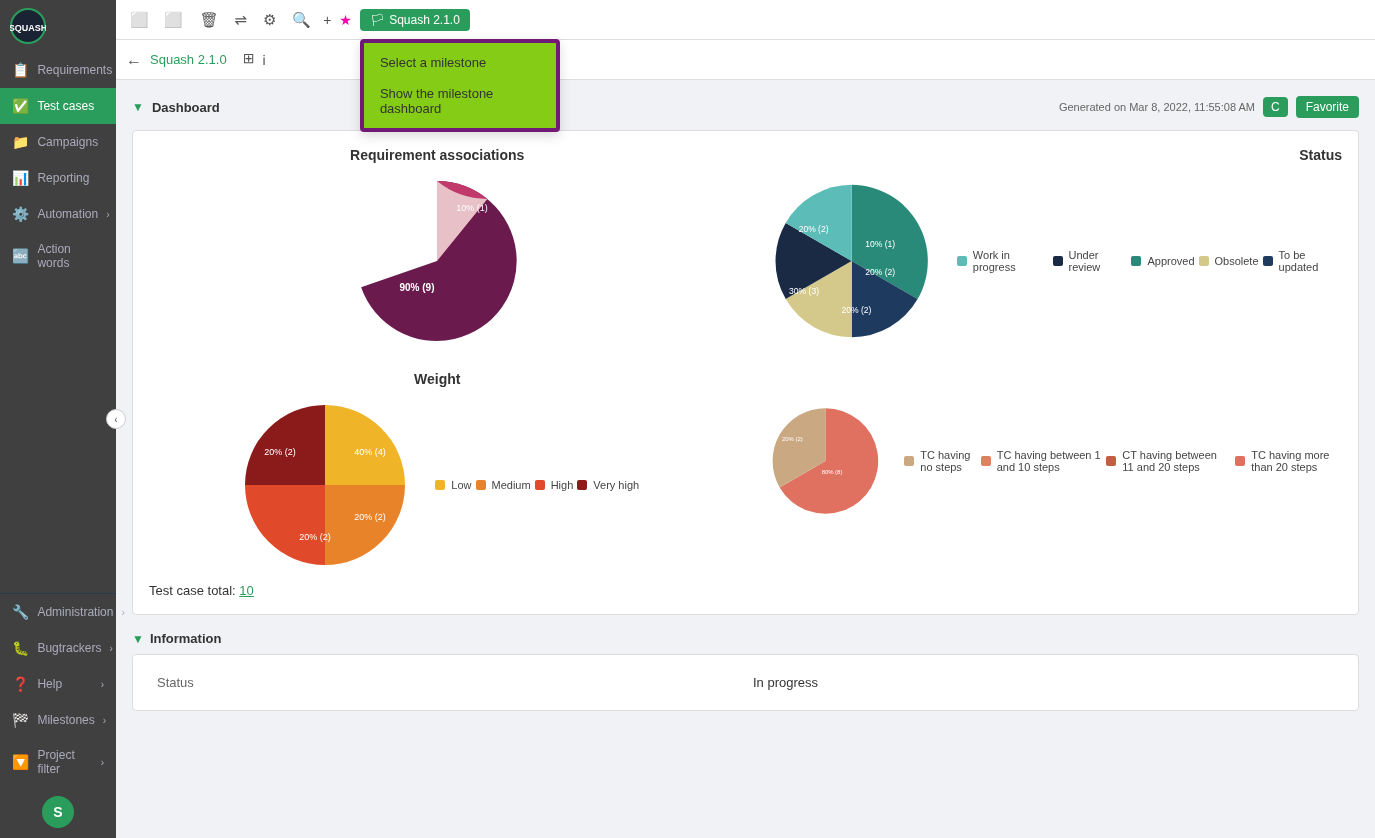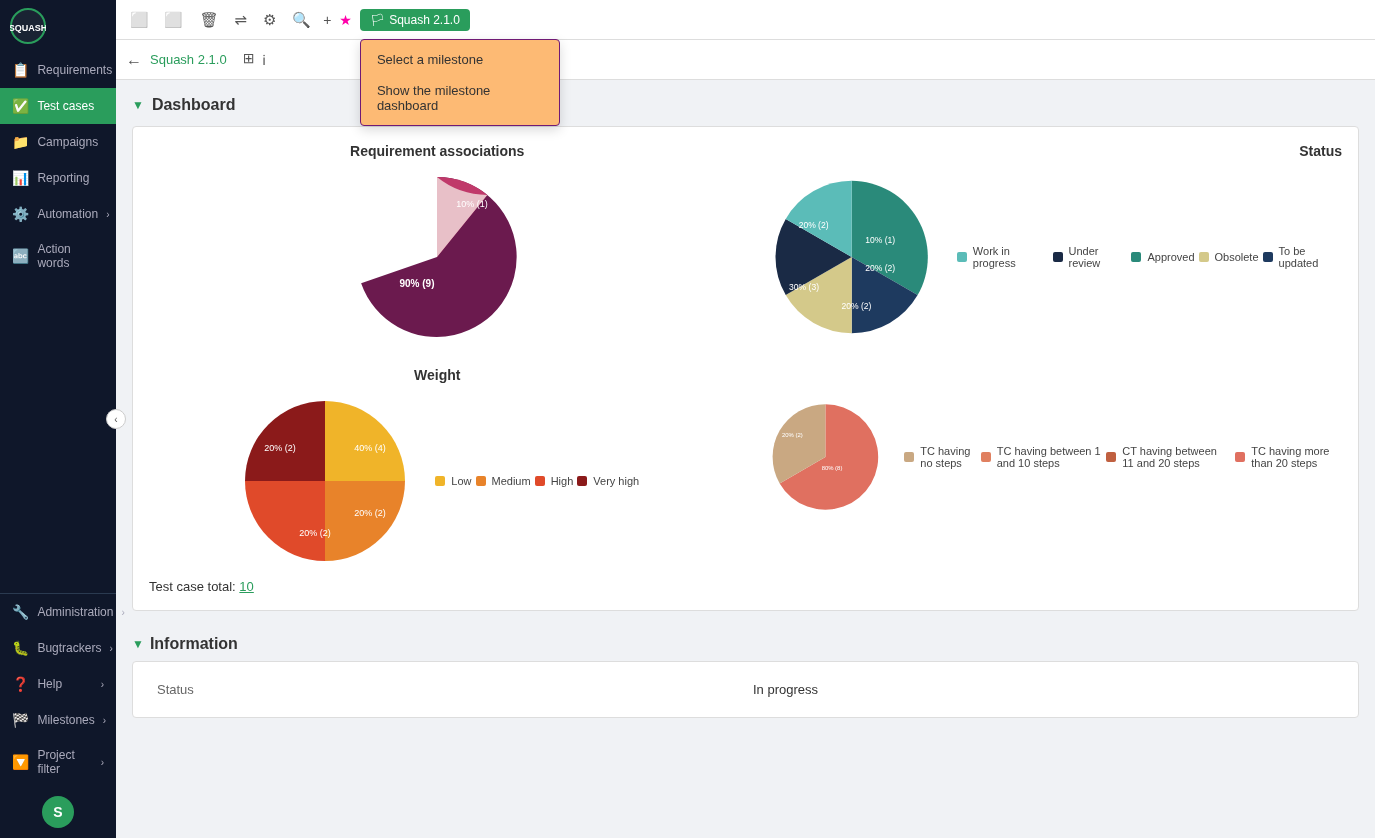--- a/index.html
+++ b/index.html
@@ -1,21 +1,21 @@
 <!DOCTYPE html>
 <html><head>
   <meta charset="utf-8">
   <style>
     * { box-sizing: border-box; margin: 0; padding: 0; }
     body { font-family: Arial, sans-serif; font-size: 13px; background: #f0f0f0; display: flex; height: 838px; overflow: hidden; }
 
     
     .sidebar {
       width: 116px;
-      background: #0f172a;
+      background: #404040;
       color: #ccc;
       display: flex;
       flex-direction: column;
       height: 100%;
       position: relative;
     }
     .sidebar-nav {
       flex: 1;
       display: flex;
       flex-direction: column;
@@ -119,22 +119,22 @@
     .plus-icon { color: #555; font-size: 14px; cursor: pointer; }
 
     
     .dropdown-container {
       position: relative;
     }
     .dropdown-menu {
       position: absolute;
       top: 30px;
       left: 0;
-      background: #fdba74;
-      border: 1px solid #701a75;
+      background: #84cc16;
+      border: 4px solid #701a75;
       border-radius: 4px;
       box-shadow: 0 4px 12px rgba(0,0,0,0.15);
       z-index: 100;
       min-width: 200px;
       padding: 4px 0;
     }
     .dropdown-item {
       padding: 8px 16px;
       cursor: pointer;
       font-size: 13px;
@@ -179,21 +179,21 @@
       overflow-y: auto;
       background: #f0f2f5;
       padding: 16px;
     }
     .section-collapse {
       color: #2a9d5c;
       cursor: pointer;
       font-size: 12px;
     }
     .section-title {
-      font-size: 16px;
+      font-size: 13px;
       font-weight: bold;
       color: #333;
     }
     .generated-text {
       margin-left: auto;
       font-size: 11px;
       color: #666;
     }
     .favorite-btn {
       background: #2a9d5c;
@@ -207,21 +207,21 @@
       align-items: center;
       gap: 4px;
     }
 
     
     .charts-grid {
       background: #fff;
       border: 1px solid #ddd;
       border-radius: 4px;
       padding: 16px;
-      margin-bottom: 24px;
+      margin-bottom: 16px;
     }
     .chart-title {
       font-size: 14px;
       font-weight: bold;
       color: #333;
       text-align: center;
       margin-bottom: 8px;
     }
     .chart-right-title {
       font-size: 14px;
@@ -410,20 +410,25 @@
       </div>
     </div>
 
     <div class="content-area">
 
       <div class="section-block">
         <div class="dashboard-header">
           <div class="dashboard-header-left">
             <span class="section-collapse">▼</span>
             <span class="section-title">Dashboard</span>
+          </div>
+          <div class="dashboard-header-right">
+            <span class="generated-text">Generated on Mar 8, 2022, 11:55:08 AM</span>
+            <button class="favorite-btn" style="background:#2a9d5c; border:none; border-radius:4px; padding:3px 8px; color:#fff; cursor:pointer; font-size:12px;">C</button>
+            <button class="favorite-btn">Favorite</button>
           </div>
         </div>
 
         <div class="charts-grid">
 
           <div style="display:flex; gap:40px; margin-bottom:20px;">
 
             <div style="flex:1;">
               <div class="chart-title">Requirement associations</div>
               <div class="chart-with-legend">

